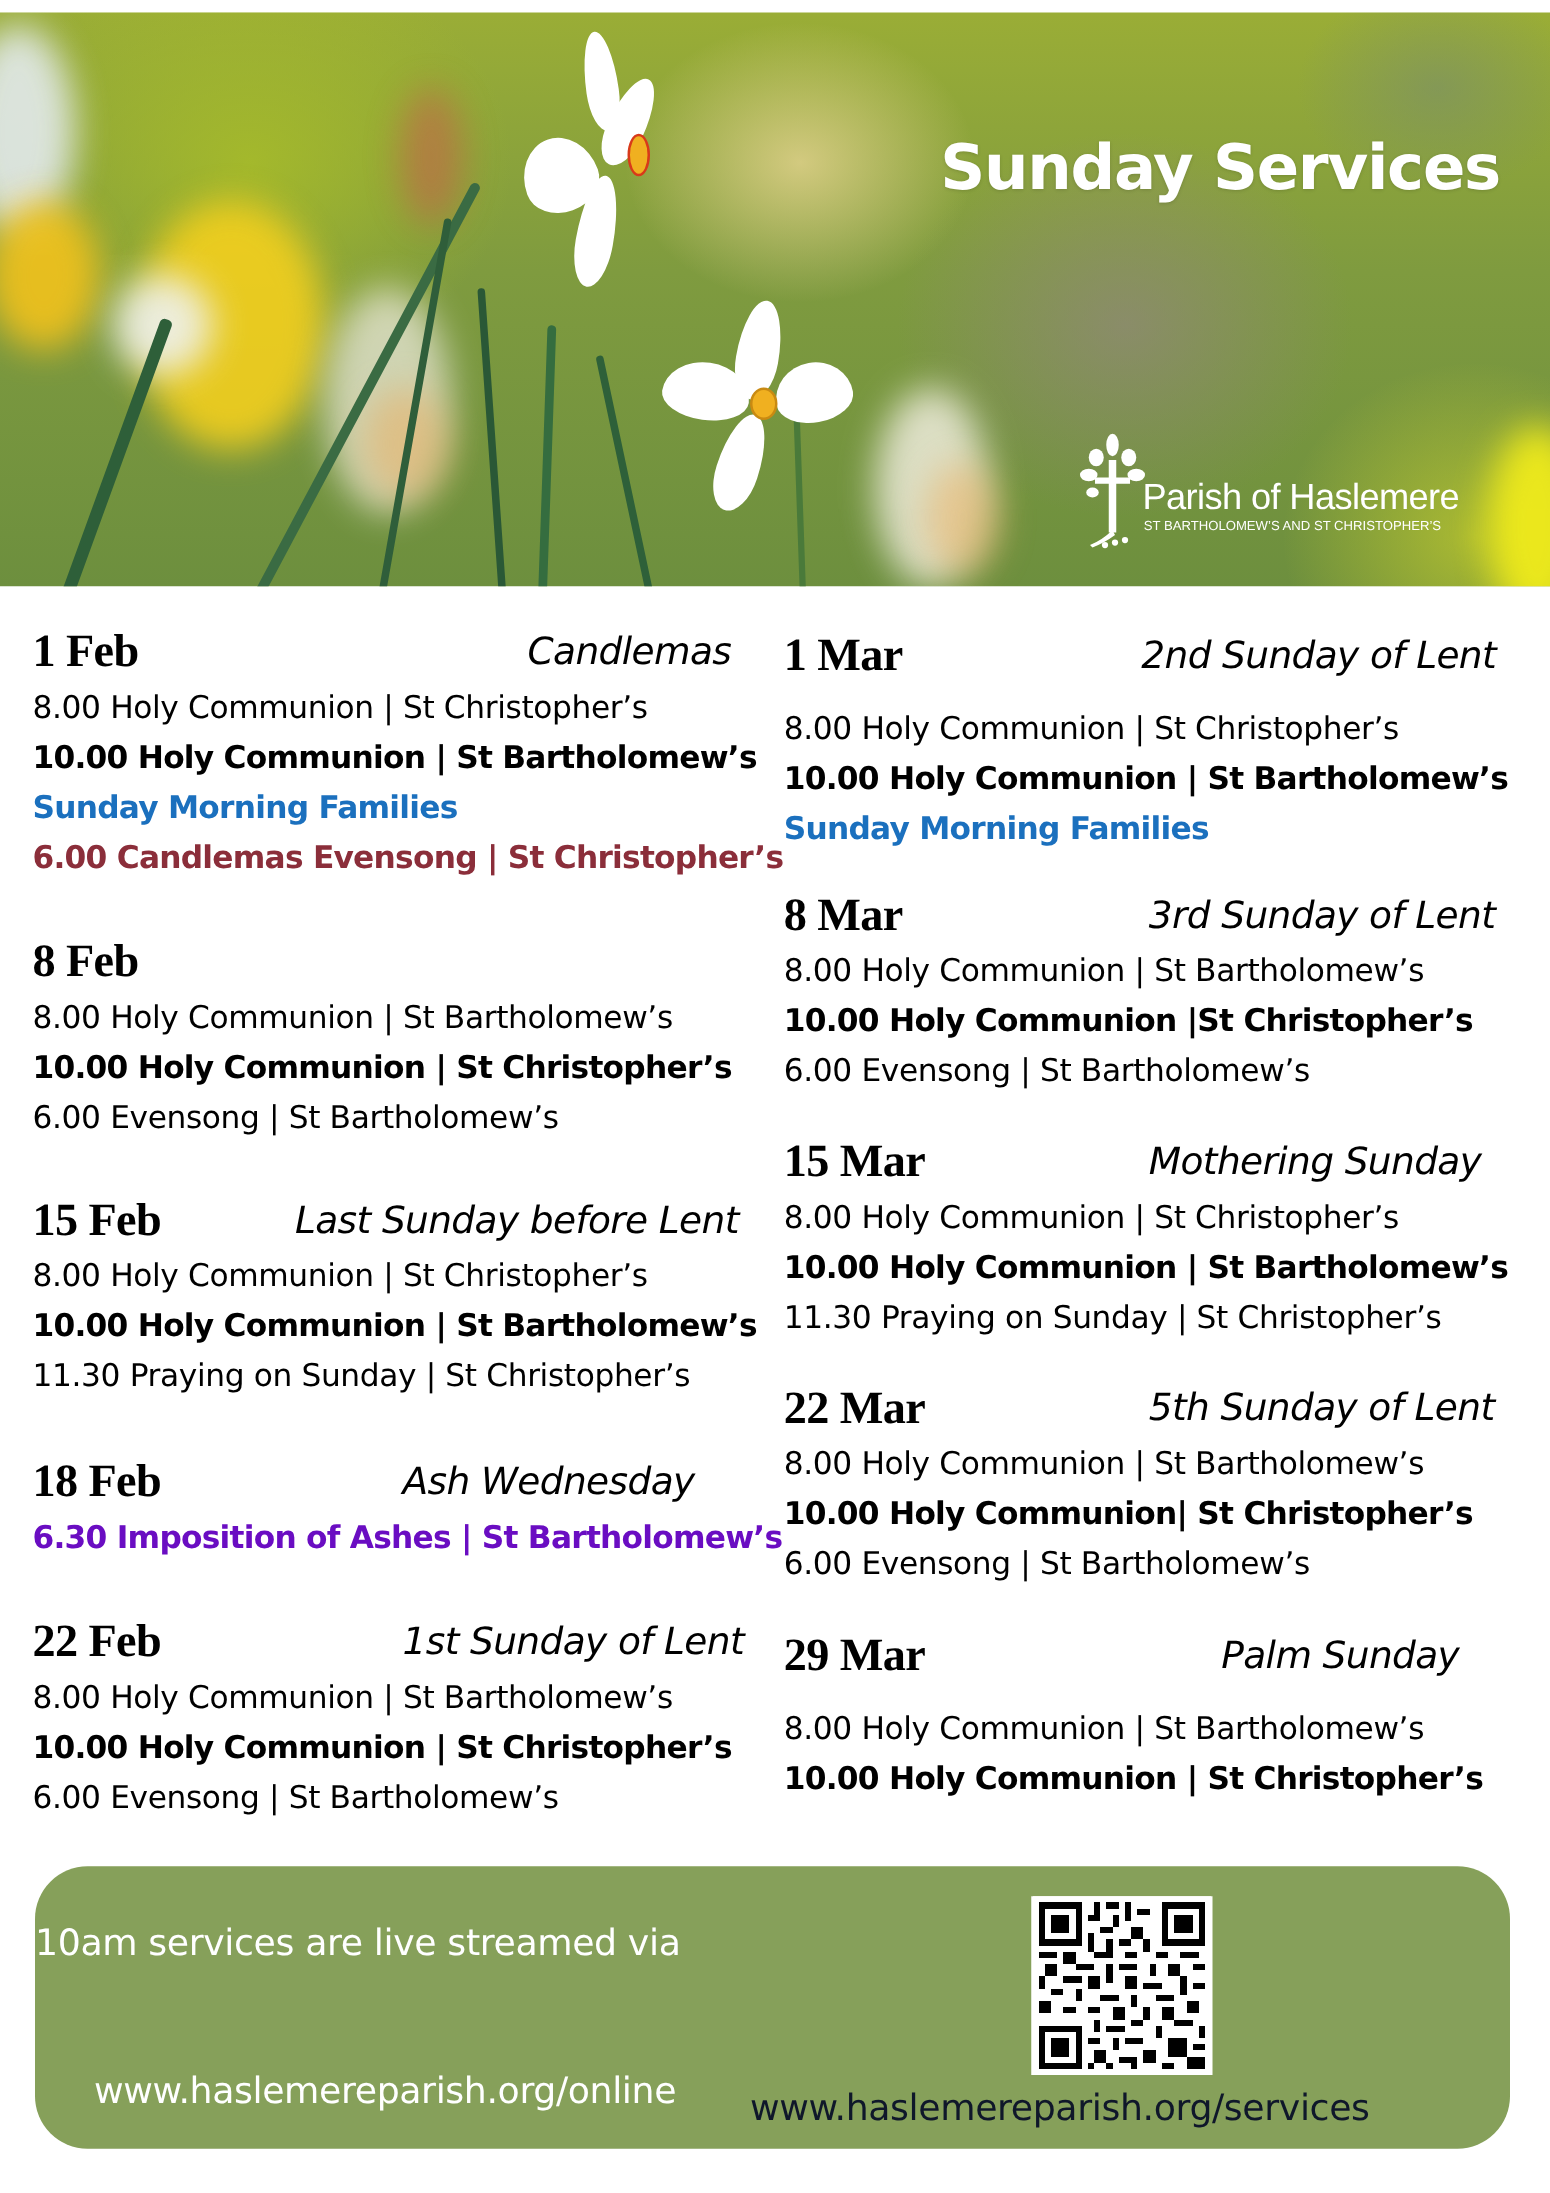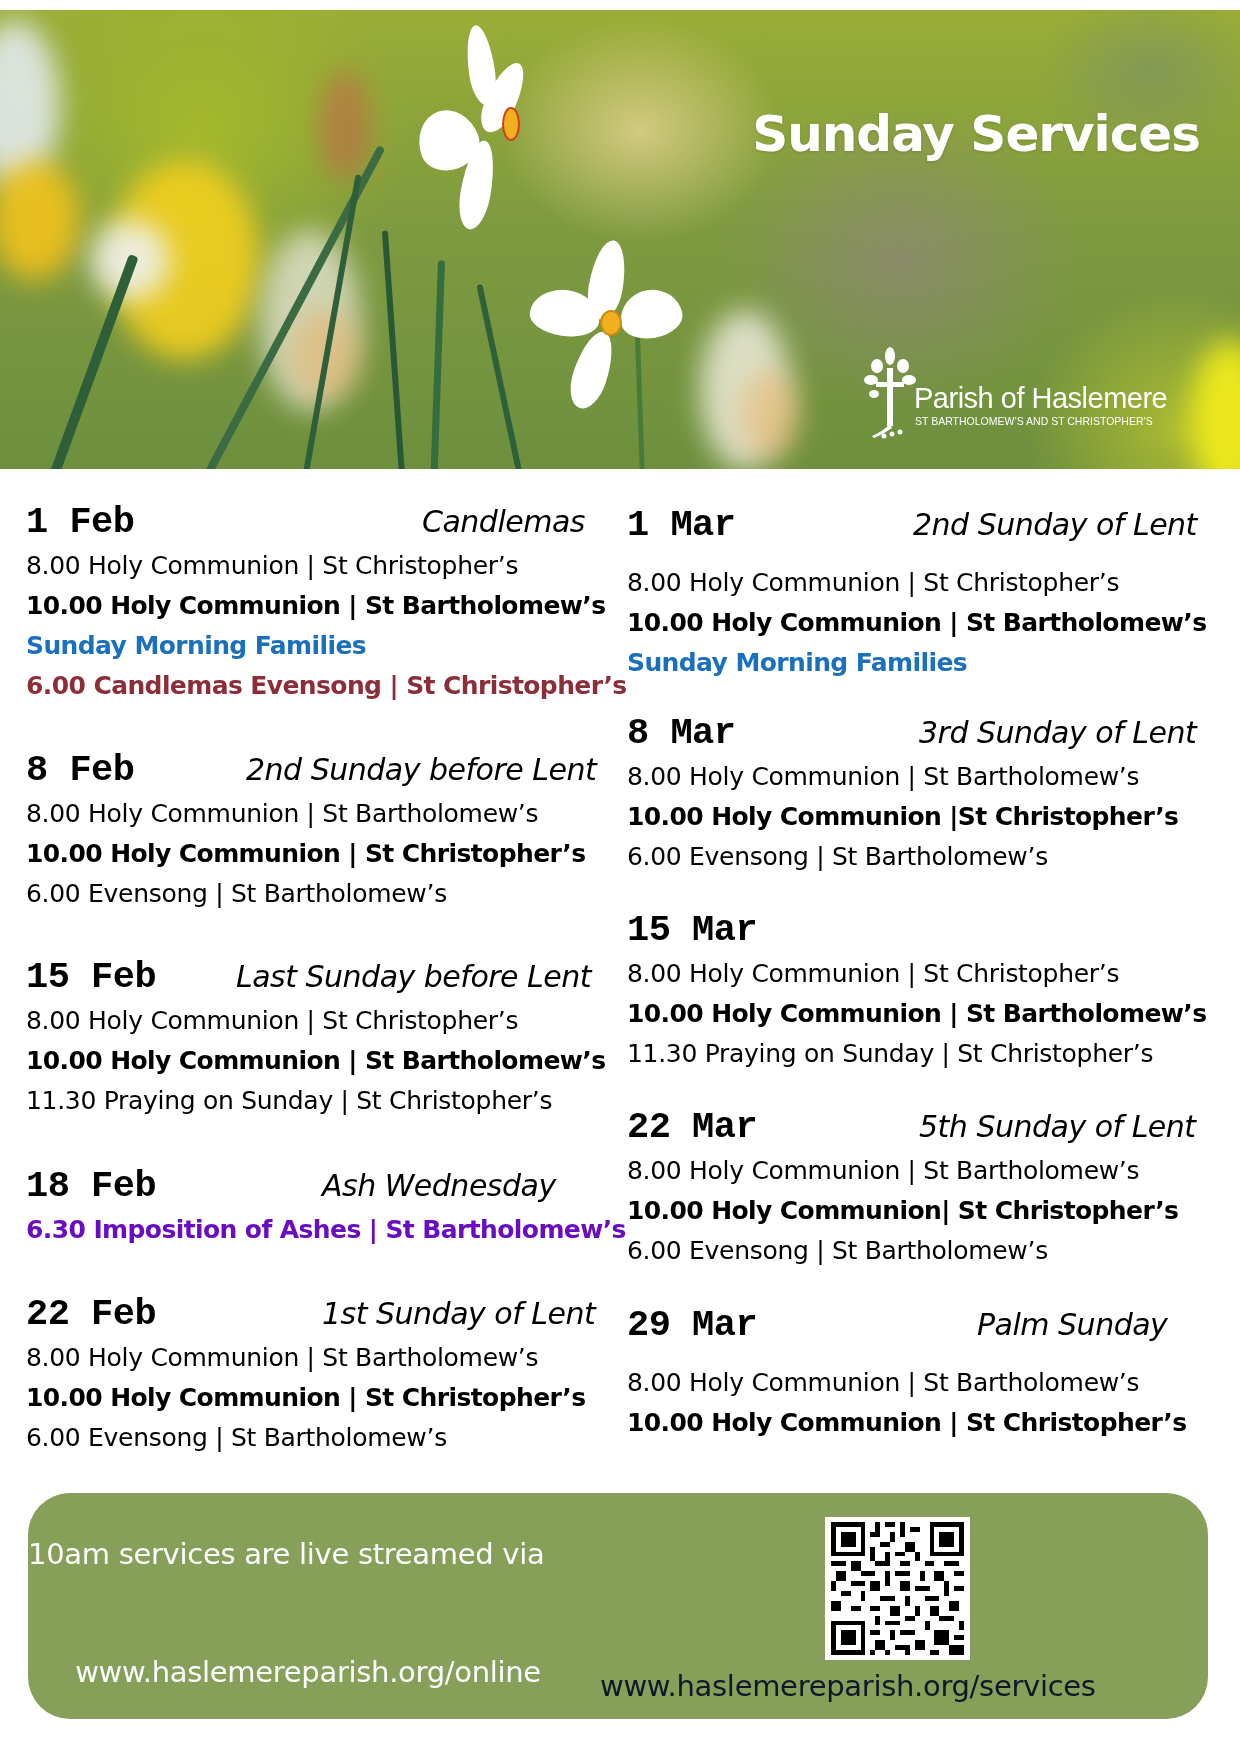--- a/index.html
+++ b/index.html
@@ -31,21 +31,21 @@
   .logo svg { position: absolute; left: 0; top: 0; }
   .logo .logo-name { position: absolute; left: 52px; top: 38px; font-family: "Liberation Sans", sans-serif; font-size: 29px; letter-spacing: -0.5px; white-space: nowrap; }
   .logo .logo-sub { position: absolute; left: 53px; top: 71px; font-family: "Liberation Sans", sans-serif; font-size: 10.5px; letter-spacing: 0; white-space: nowrap; }
 
   
   .col { position: absolute; top: 0; }
   .col-left { left: 26px; width: 580px; }
   .col-right { left: 627px; width: 580px; }
   .day { position: absolute; left: 0; width: 100%; }
   .day-head { position: relative; height: 48px; }
-  .date { position: absolute; left: 0; bottom: 0; font-family: Liberation Mono, monospace; font-weight: bold; font-size: 37px; line-height: 48px; letter-spacing: -0.5px; }
+  .date { position: absolute; left: 0; bottom: 0; font-family: Liberation Serif, serif; font-weight: bold; font-size: 37px; line-height: 48px; letter-spacing: -0.5px; }
   .occasion { position: absolute; bottom: 2px; font-family: "DejaVu Sans", sans-serif; font-style: italic; font-size: 30px; line-height: 44px; letter-spacing: -0.5px; white-space: nowrap; }
   .line { font-family: "DejaVu Sans", sans-serif; font-size: 25px; line-height: 40px; white-space: nowrap; letter-spacing: -0.3px; }
   .line.bold { font-weight: bold; letter-spacing: -0.6px; }
   .c-black { color: #000000; }
   .c-blue { color: #1b70be; }
   .c-maroon { color: #8b2e3a; }
   .c-purple { color: #6a0dc2; }
 
   
   .footer { position: absolute; left: 28px; top: 1493px; width: 1180px; height: 226px; background: #86a05a; border-radius: 42px; color: #ffffff; }
@@ -121,21 +121,20 @@
     </div>
     <div class="line c-black">8.00  Holy Communion | St Christopher’s</div>
     <div class="line bold c-black">10.00 Holy Communion | St Bartholomew’s</div>
     <div class="line bold c-blue">Sunday Morning Families</div>
     <div class="line bold c-maroon">6.00 Candlemas Evensong | St Christopher’s</div>
   </div>
 
   <div class="day" style="top:746px">
     <div class="day-head">
       <span class="date">8 Feb</span>
-      <span class="occasion" style="left:220px">2nd Sunday before Lent</span>
     </div>
     <div class="line c-black">8.00  Holy Communion | St Bartholomew’s</div>
     <div class="line bold c-black">10.00 Holy Communion | St Christopher’s</div>
     <div class="line c-black">6.00  Evensong | St Bartholomew’s</div>
   </div>
 
   <div class="day" style="top:953px">
     <div class="day-head">
       <span class="date">15 Feb</span>
       <span class="occasion" style="left:210px">Last Sunday before Lent</span>
@@ -182,20 +181,21 @@
       <span class="occasion" style="left:292px">3rd Sunday of Lent</span>
     </div>
     <div class="line c-black">8.00  Holy Communion | St Bartholomew’s</div>
     <div class="line bold c-black">10.00 Holy Communion |St Christopher’s</div>
     <div class="line c-black">6.00  Evensong | St Bartholomew’s</div>
   </div>
 
   <div class="day" style="top:906px">
     <div class="day-head">
       <span class="date">15 Mar</span>
+      <span class="occasion" style="left:292px">Mothering Sunday</span>
     </div>
     <div class="line c-black">8.00  Holy Communion | St Christopher’s</div>
     <div class="line bold c-black">10.00 Holy Communion | St Bartholomew’s</div>
     <div class="line c-black">11.30 Praying on Sunday | St Christopher’s</div>
   </div>
 
   <div class="day" style="top:1103px">
     <div class="day-head">
       <span class="date">22 Mar</span>
       <span class="occasion" style="left:292px">5th Sunday of Lent</span>

